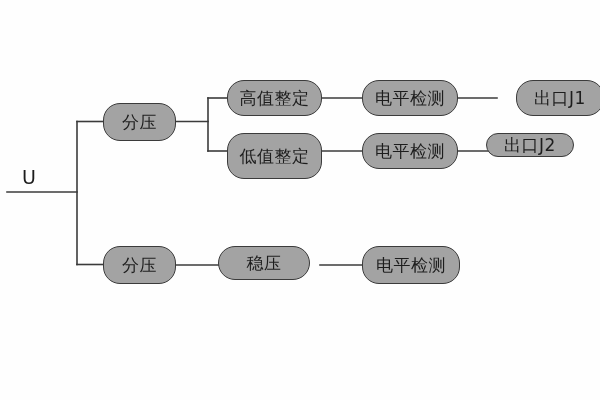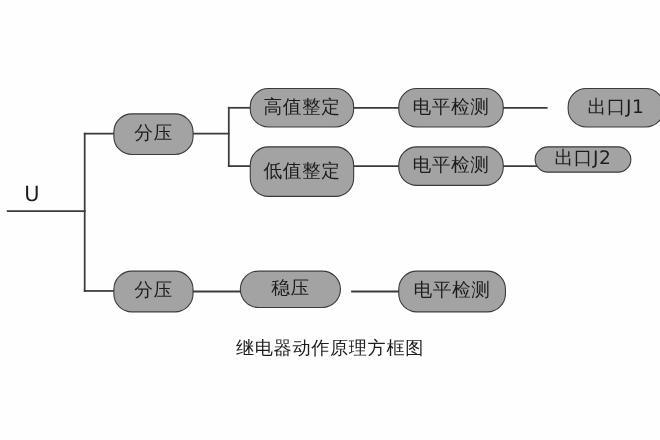--- a/index.html
+++ b/index.html
@@ -116,15 +116,14 @@
         <span class="node-label">分压</span>
       </div>
       <div class="node" style="left: 218px; top: 246px; width: 92px; height: 34px;">
         <span class="node-label">稳压</span>
       </div>
       <div class="node" style="left: 362px; top: 246px; width: 98px; height: 38px;">
         <span class="node-label">电平检测</span>
       </div>
     </div>
 
-  <div id="caption">继电器动作原理方框图</div>
 
 </div>
 
 </body></html>

